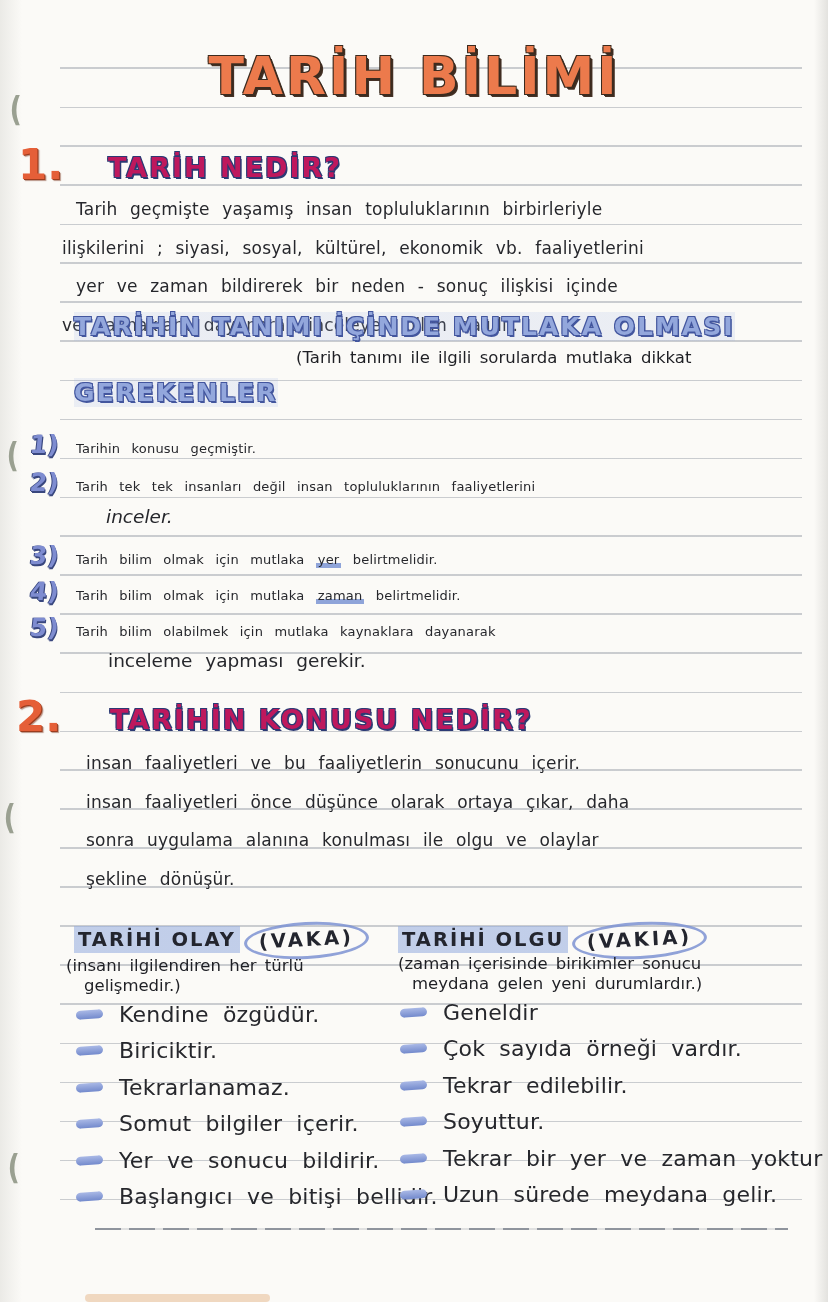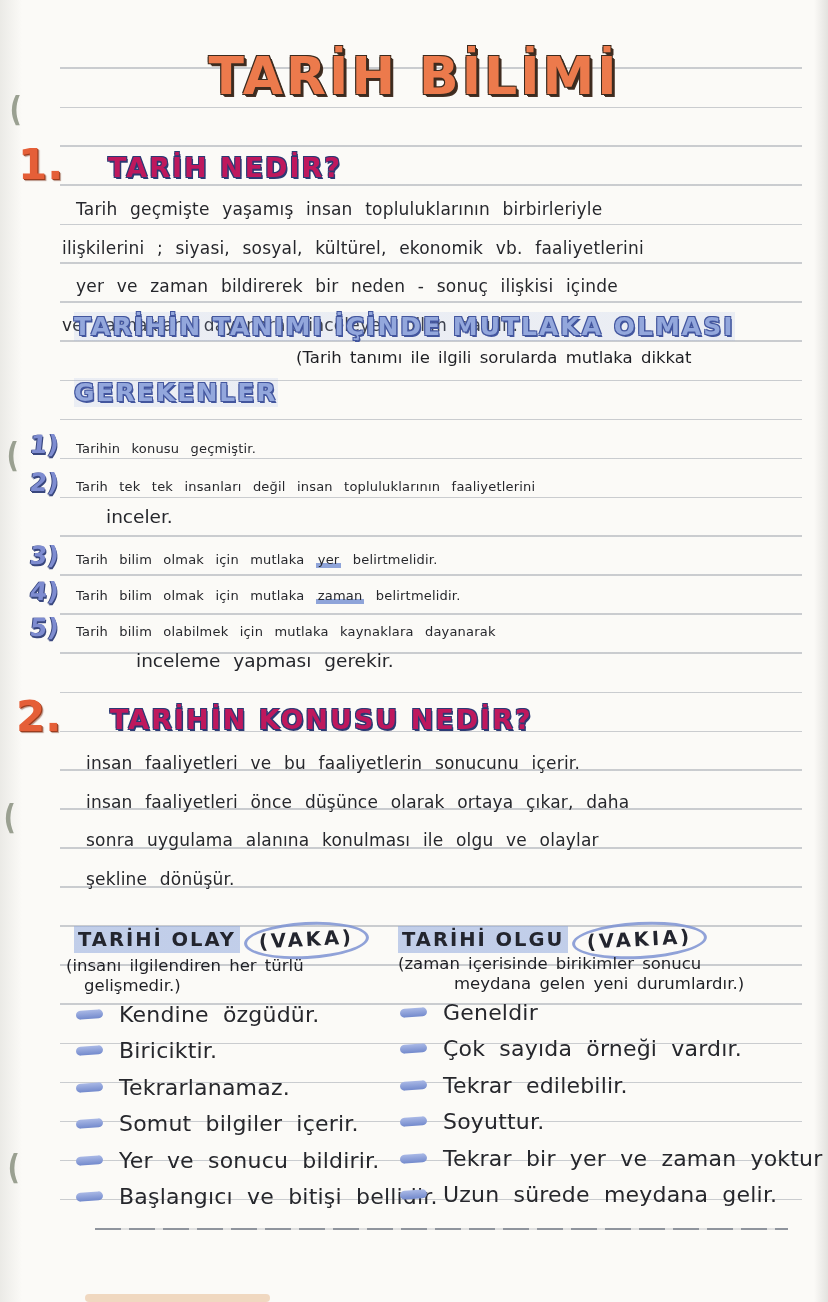--- a/index.html
+++ b/index.html
@@ -100,31 +100,31 @@
   <div class="sub-head" style="left:74px;top:312px;">TARİHİN TANIMI İÇİNDE MUTLAKA OLMASI</div>
   <div class="sub-head" style="left:74px;top:358px;margin-top:20px;">GEREKENLER</div>
   <div class="note" style="left:296px;top:348px;">(Tarih tanımı ile ilgili sorularda mutlaka dikkat</div>
 
   <div class="item" style="top:430px;">
     <span class="inum">1)</span><span class="itext">Tarihin konusu geçmiştir.</span>
   </div>
   <div class="item" style="top:468px;">
     <span class="inum">2)</span><span class="itext">Tarih tek tek insanları değil insan topluluklarının faaliyetlerini</span>
   </div>
-  <div class="item-cont" style="left:106px;top:506px;">inceler.</div>
+  <div class="item-cont" style="left:106px;top:506px;font-style:italic;">inceler.</div>
   <div class="item" style="top:541px;">
     <span class="inum">3)</span><span class="itext"><span>Tarih bilim olmak için mutlaka</span> <span class="mark-underline">yer</span> <span>belirtmelidir.</span></span>
   </div>
   <div class="item" style="top:577px;">
     <span class="inum">4)</span><span class="itext"><span>Tarih bilim olmak için mutlaka</span> <span class="mark-underline">zaman</span> <span>belirtmelidir.</span></span>
   </div>
   <div class="item" style="top:613px;">
     <span class="inum">5)</span><span class="itext">Tarih bilim olabilmek için mutlaka kaynaklara dayanarak</span>
   </div>
-  <div class="item-cont" style="left:136px;top:650px;">inceleme yapması gerekir.</div>
+  <div class="item-cont" style="left:108px;top:650px;">inceleme yapması gerekir.</div>
 
   <div class="sec-num" style="left:16px;top:696px;">2.</div>
   <div class="sec-head" style="left:74px;top:704px;">TARİHİN KONUSU NEDİR?</div>
 
   <div class="para" style="left:86px;top:744px;">
     <div class="body-line">insan faaliyetleri ve bu faaliyetlerin sonucunu içerir.</div>
     <div class="body-line">insan faaliyetleri önce düşünce olarak ortaya çıkar, daha</div>
     <div class="body-line">sonra uygulama alanına konulması ile olgu ve olaylar</div>
     <div class="body-line">şekline dönüşür.</div>
   </div>
@@ -158,21 +158,21 @@
     <div class="brow">
         <span class="bdash"></span>
         <span class="btext">Başlangıcı ve bitişi bellidir.</span>
       </div>
   </div>
 
   <div class="col-head" style="left:398px;top:922px;">
     <span class="hl">TARİHİ OLGU</span><span class="circled">(VAKIA)</span>
   </div>
   <div class="note" style="left:398px;top:954px;">(zaman içerisinde birikimler sonucu</div>
-  <div class="note" style="left:412px;top:974px;margin-left:42px;">meydana gelen yeni durumlardır.)</div>
+  <div class="note" style="left:412px;top:974px;">meydana gelen yeni durumlardır.)</div>
   <div class="bullets" style="left:400px;top:994px;">
     <div class="brow">
         <span class="bdash"></span>
         <span class="btext">Geneldir</span>
       </div>
     <div class="brow">
         <span class="bdash"></span>
         <span class="btext">Çok sayıda örneği vardır.</span>
       </div>
     <div class="brow">

